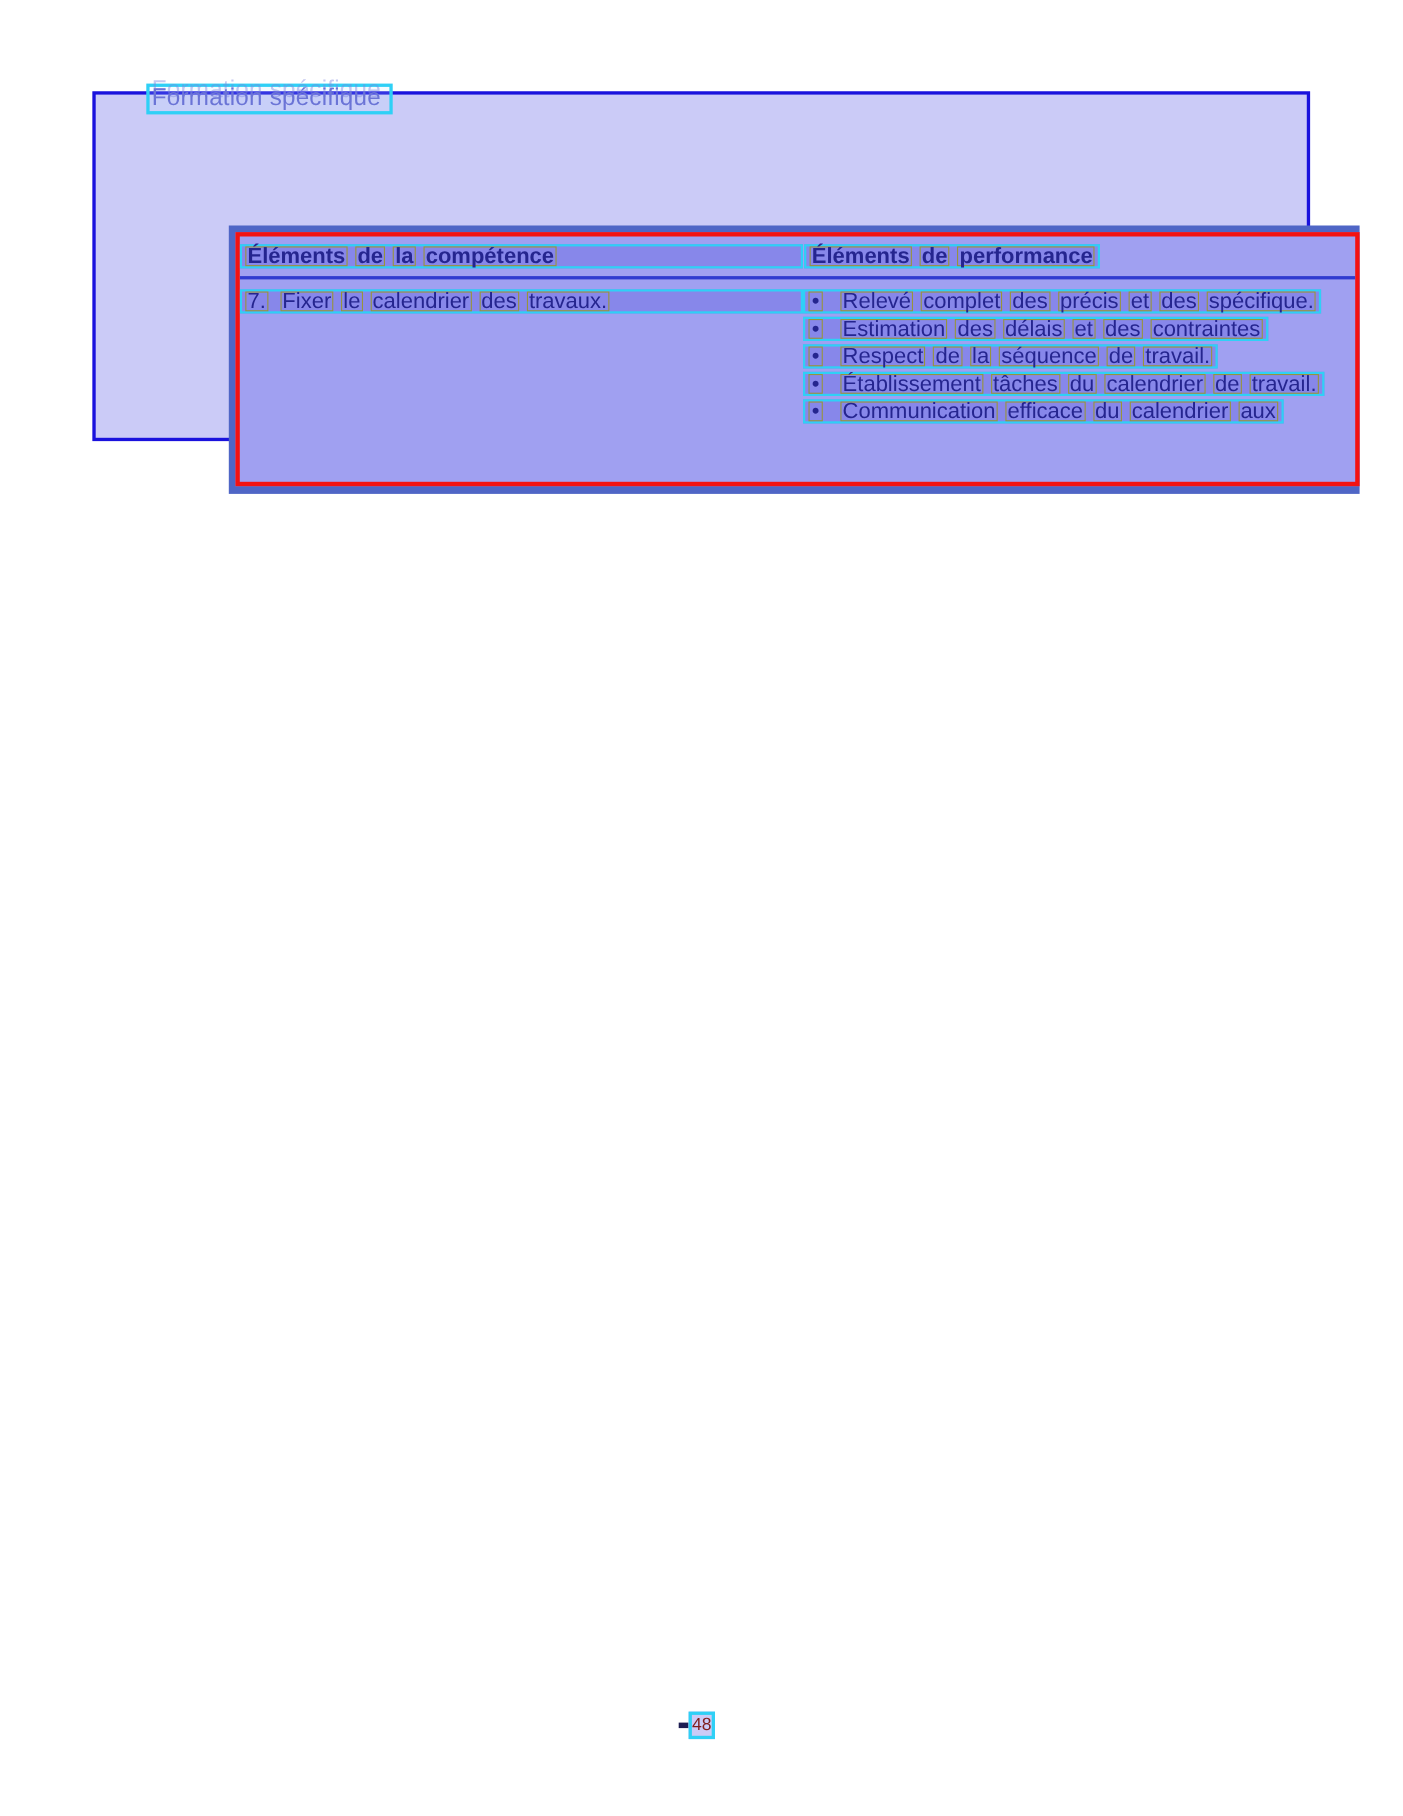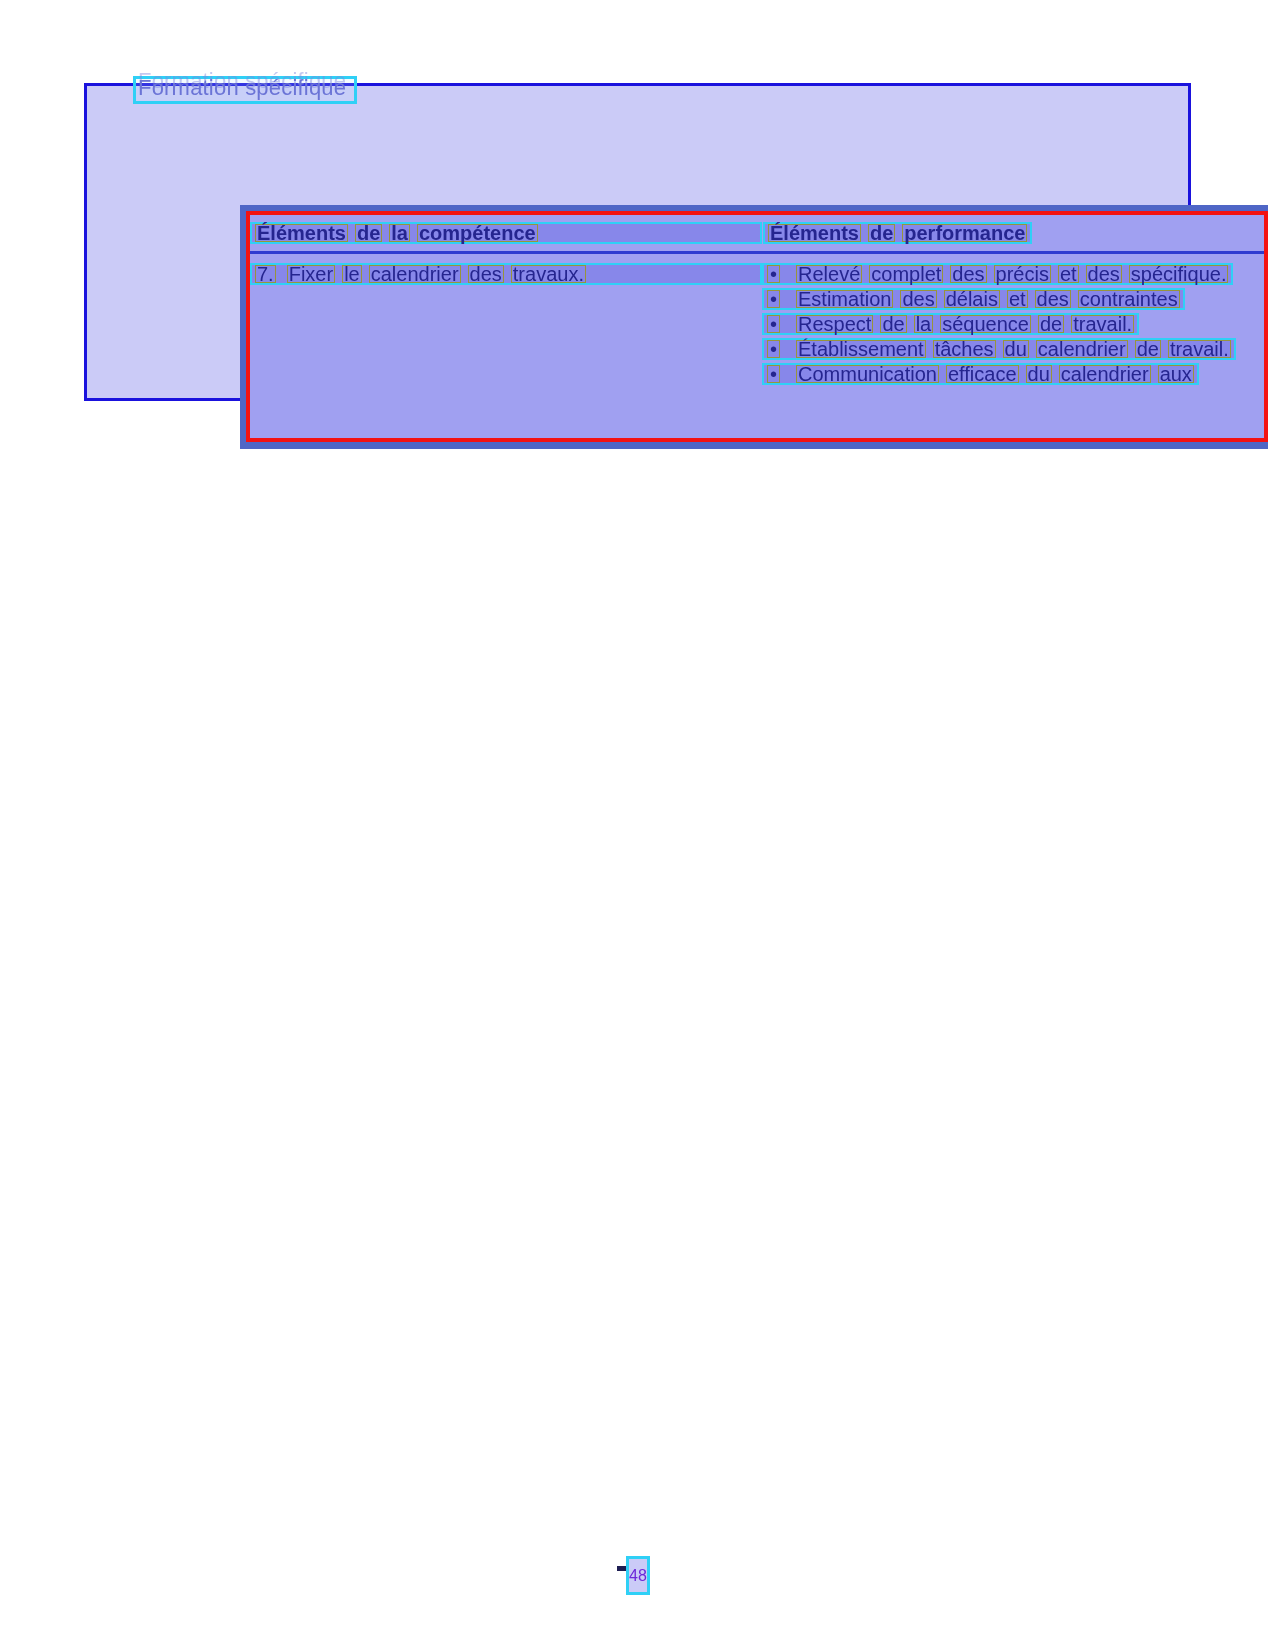--- a/index.html
+++ b/index.html
@@ -19,21 +19,20 @@
   }
   .title-text{
     font-size:22px;color:var(--title-color,#6b74d6);white-space:nowrap;
     padding-left:2px;letter-spacing:0.2px;
     text-shadow:0 -7px 0 rgba(124,134,222,0.45);
   }
   .tablewrap{
     position:absolute;left:121px;top:119px;width:1028px;height:244px;
     box-sizing:border-box;background:var(--table-border,#4f66c6);
     padding:6px 0 7px 6px;
-    margin-left:32px;
   }
   .redbox{
     width:100%;height:100%;box-sizing:border-box;
     border:4px solid var(--table-outline-red,#f31212);
     background:var(--table-fill,#a0a0f1);
     padding-top:7px;overflow:hidden;
   }
   .hdr-row,.body-row{display:flex;}
   .cell-left{flex:0 0 512px;width:512px;box-sizing:border-box;}
   .cell-right{flex:1;min-width:0;}
@@ -52,25 +51,25 @@
   }
   .hdr-row .w{font-weight:bold;}
   .w.bullet{margin-right:9px;padding:0 2px;}
   .w.num{margin-right:4px;}
   .words{display:contents;}
   .sep{height:3px;background:var(--header-separator,#2f3bd0);margin-top:7px;}
   .body-row{margin-top:9px;}
   .crit-row{margin-bottom:3px;height:22px;}
   .hdr-right-line{margin-left:1px;}
   .pagenum-box{
-    position:absolute;left:626px;top:1556px;width:24px;height:39px;
+    position:absolute;left:626px;top:1556px;width:24px;height:25px;
     box-sizing:border-box;border:3px solid var(--annotation-line-box,#17e4fc);
     background:var(--outer-fill,#cfcff5);
     display:flex;align-items:center;justify-content:center;
-    font-size:16px;color:#6d28d9;
+    font-size:16px;color:#7f1d1d;
   }
   .pagenum-dash{
     position:absolute;left:617px;top:1566px;width:9px;height:5px;background:#1d1d52;
   }
 </style>
 </head>
 <body>
 
 <div class="title-box">
   <span class="title-text">Formation spécifique</span>

